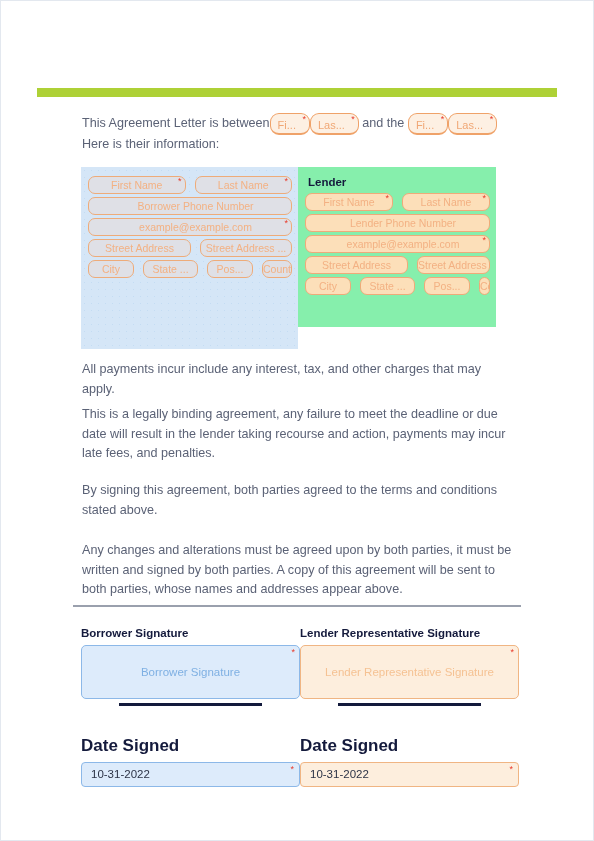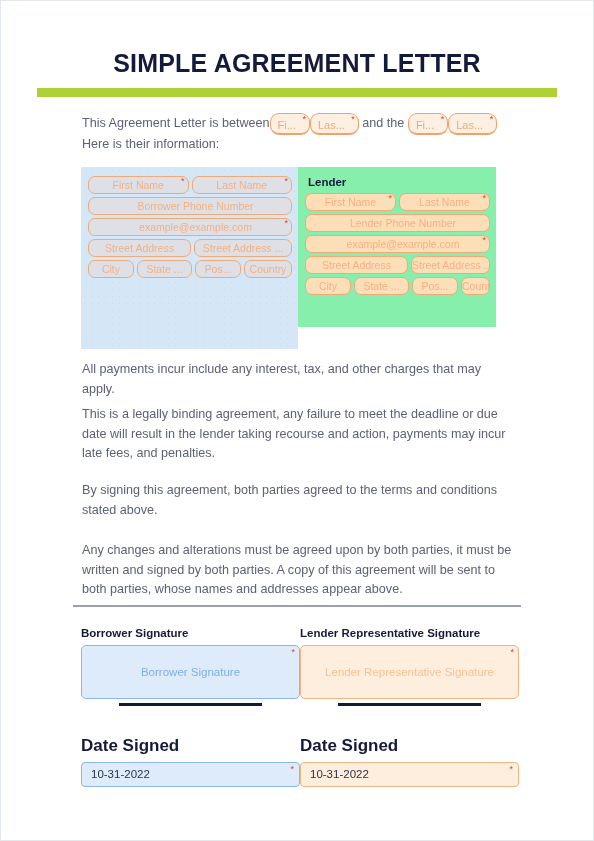--- a/index.html
+++ b/index.html
@@ -95,21 +95,21 @@
   }
   .panel-heading {
     font-size: 11.5px;
     font-weight: bold;
     color: #141a3c;
     margin: 0 0 5px 3px;
   }
 
   .frow {
     display: flex;
-    gap: 3px;
+    gap: 9px;
     margin-bottom: 3px;
   }
   .field {
     position: relative;
     border: 1px solid #eeab79;
     border-radius: 7px;
     height: 18px;
     line-height: 16px;
     font-size: 10.5px;
     text-align: center;
@@ -245,21 +245,20 @@
     color: #e8392a;
     font-size: 9px;
     line-height: 11px;
   }
 </style>
 </head>
 <body>
 
 <div class="page">
 
-  <h1 class="title">SIMPLE AGREEMENT LETTER</h1>
   <div class="green-bar"></div>
 
   <div class="intro">
     <span>This Agreement Letter is between</span><span class="pill"><span>Fi...</span><span class="ast">*</span></span><span class="pill"><span>Las...</span><span class="ast">*</span></span>
     <span>and the</span>
     <span class="pill"><span>Fi...</span><span class="ast">*</span></span><span class="pill"><span>Las...</span><span class="ast">*</span></span>
     <span>Here is their information:</span>
   </div>
 
   <div class="panels">

